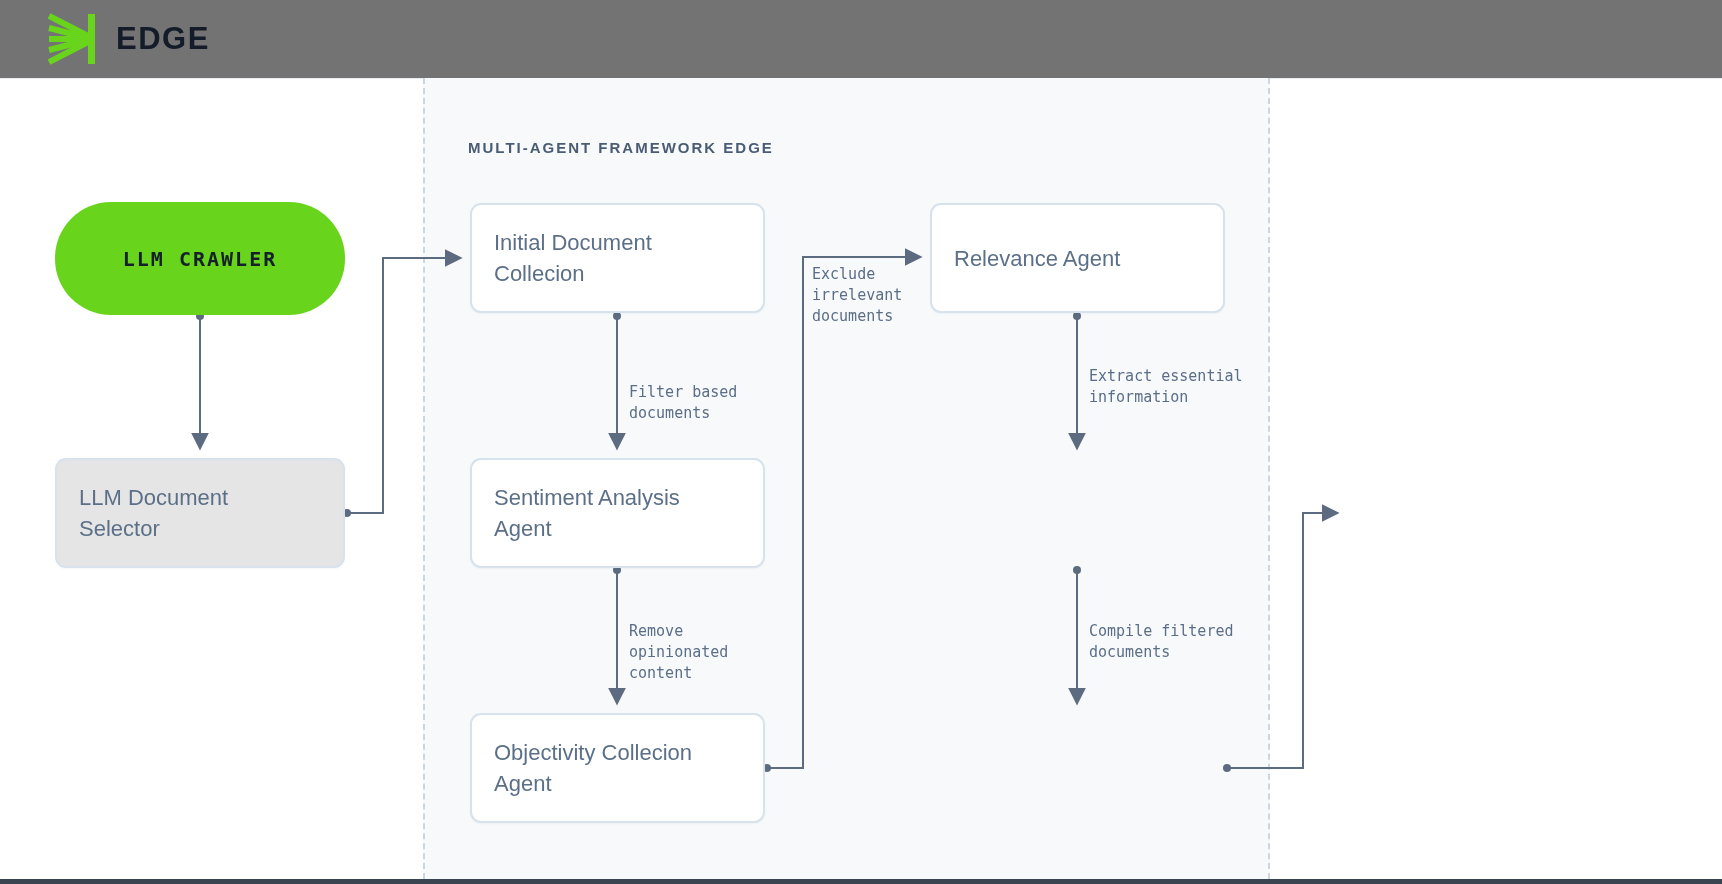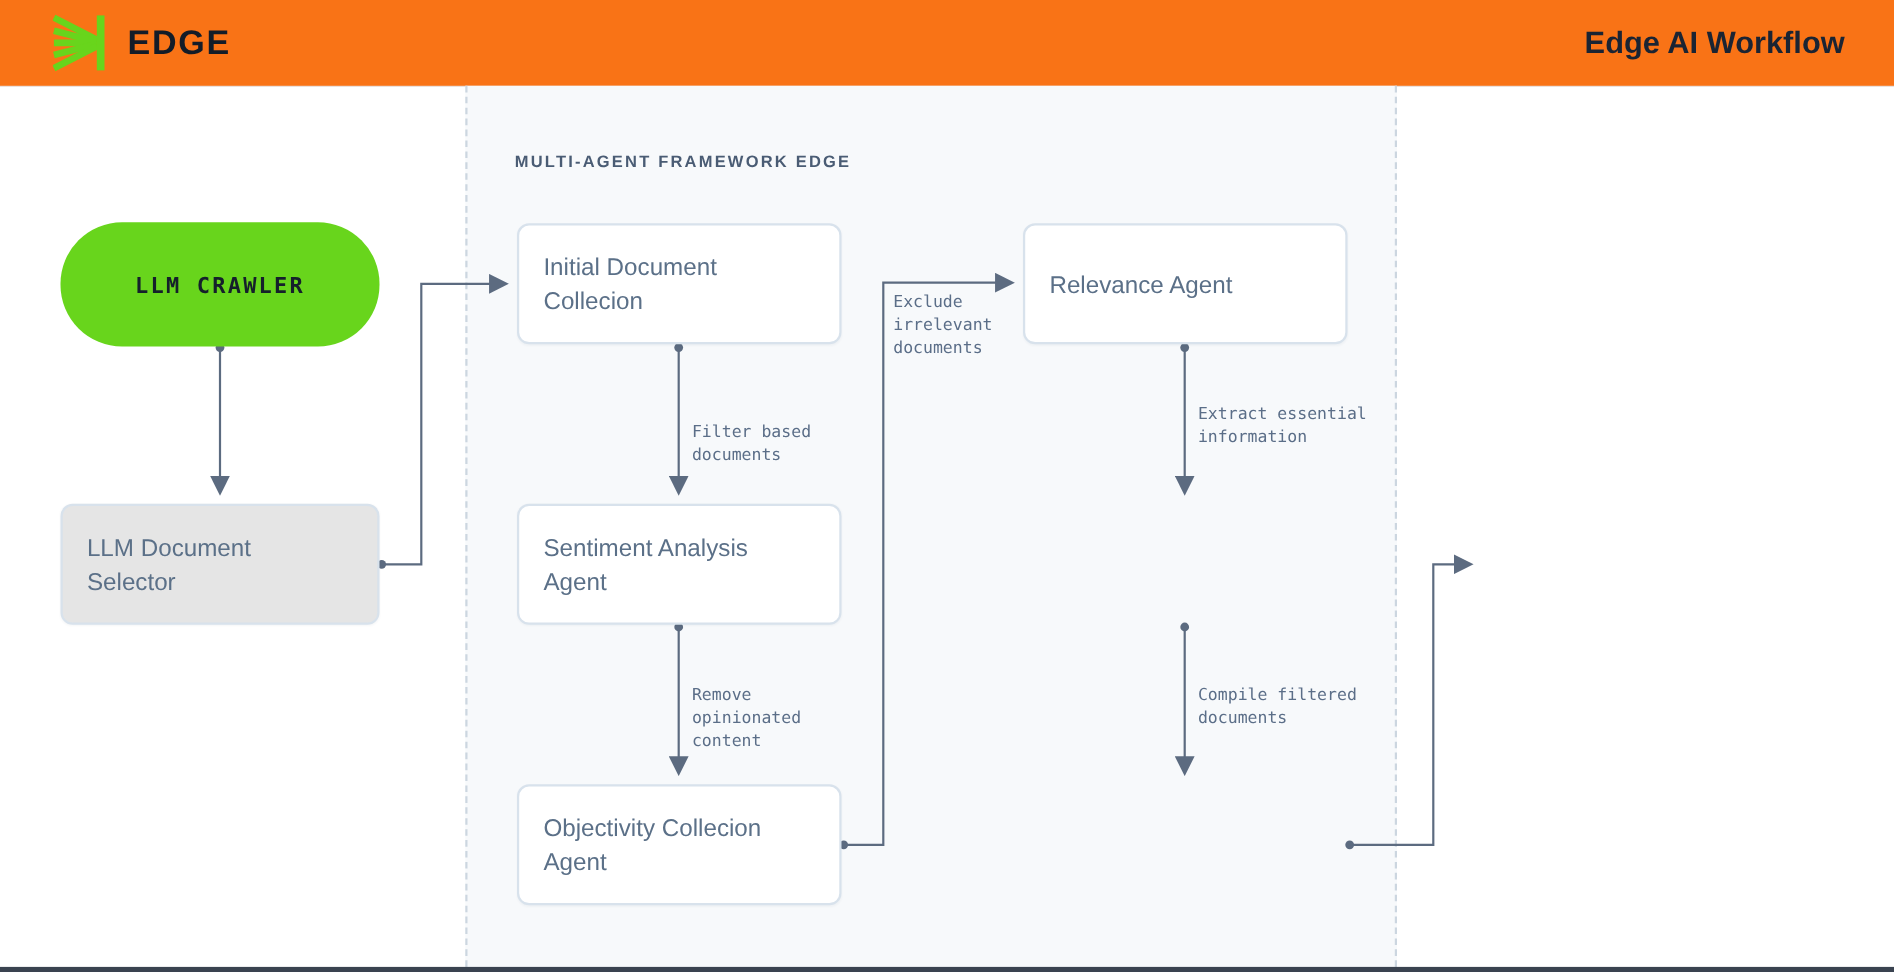--- a/index.html
+++ b/index.html
@@ -3,21 +3,21 @@
 <meta charset="utf-8">
 <style>
   html,body{margin:0;padding:0;background:#ffffff;}
   .stage{
     position:relative;width:1722px;height:884px;overflow:hidden;
     background:#ffffff;font-family:"Liberation Sans",sans-serif;
   }
   
   .header{
     position:absolute;left:0;top:0;width:1722px;height:78px;
-    background:#f97316;border-bottom:1px solid #e8ecf1;
+    background:#737373;border-bottom:1px solid #e8ecf1;
     display:flex;align-items:center;
   }
   .brand-wrap{display:flex;align-items:center;gap:18px;margin-left:48px;}
   .brand{
     font-size:31px;font-weight:700;letter-spacing:1.5px;color:#131c28;
   }
   .header-title{
     position:absolute;right:45px;top:0;height:78px;display:flex;align-items:center;
     font-size:28px;font-weight:700;color:#1b2433;
   }
@@ -78,21 +78,20 @@
             <line x1="1" y1="16" x2="40" y2="26"></line>
             <line x1="1" y1="27" x2="40" y2="27"></line>
             <line x1="1" y1="38" x2="40" y2="28"></line>
             <line x1="1" y1="50" x2="40" y2="30"></line>
           </g>
           <rect x="40" y="2" width="7" height="50" fill="#68d51c"></rect>
         </svg>
       </span>
       <span class="brand">EDGE</span>
     </div>
-    <div class="header-title">Edge AI Workflow</div>
   </div>
 
   <div class="panel"></div>
   <div class="section-label">MULTI-AGENT FRAMEWORK EDGE</div>
 
   <svg class="wires" width="1722" height="884">
     <defs>
       <marker id="arr" viewBox="0 0 10 10" refX="8" refY="5" markerWidth="9" markerHeight="9" orient="auto-start-reverse">
         <path d="M0,0 L10,5 L0,10 z" fill="#5c6b80"></path>
       </marker>

